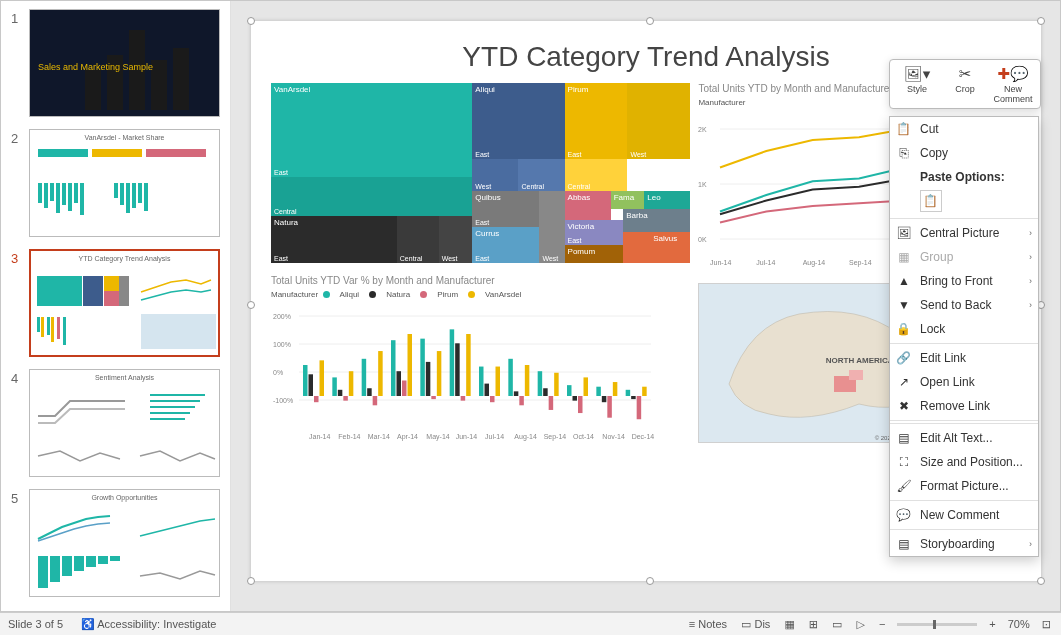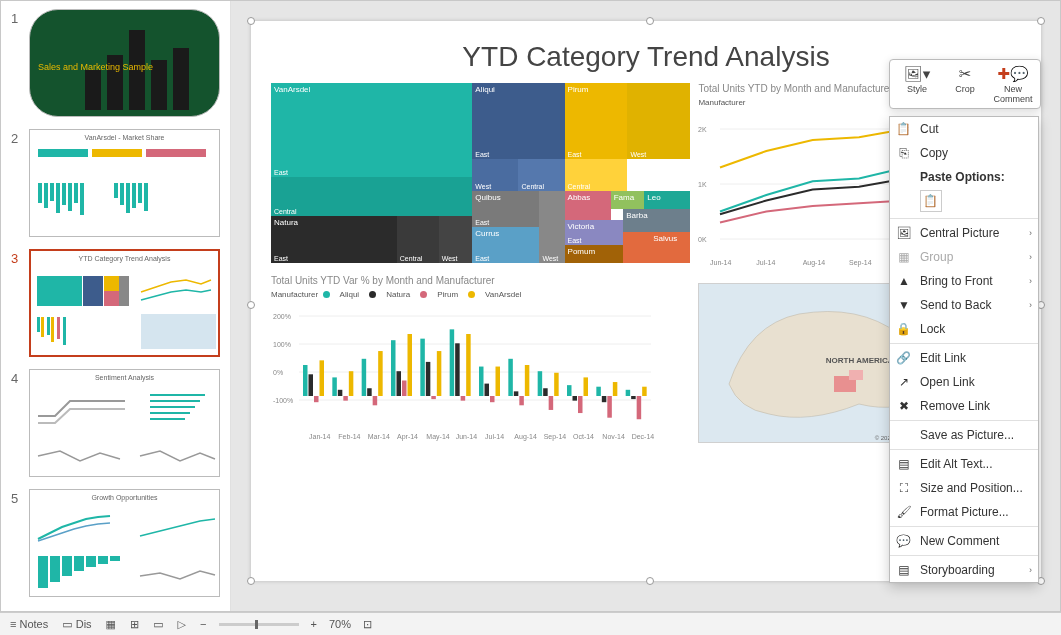--- a/index.html
+++ b/index.html
@@ -3,21 +3,21 @@
 <meta charset="utf-8">
 <style>
 * { margin:0; padding:0; box-sizing:border-box; font-family:"Segoe UI",Arial,sans-serif; }
 body { background:#f3f3f3; width:1061px; height:635px; overflow:hidden; position:relative; }
 .app { display:flex; height:612px; border:1px solid #c8c8c8; background:#fff; }
 .thumbs { width:230px; background:#fff; border-right:1px solid #e0e0e0; overflow-y:auto; padding:8px 10px; }
 .thumb-row { display:flex; margin-bottom:12px; }
 .thumb-num { width:18px; font-size:13px; color:#676767; padding-top:2px; }
 .thumb { flex:1; height:108px; border:1px solid #bbb; background:#fff; position:relative; overflow:hidden; }
 .thumb.sel { border:2px solid #c43e1c; }
-.thumb.t1 { background:#14532d;border-radius:29px; }
+.thumb.t1 { background:#0f172a; }
 .thumb.t1 .t1title { color:#e8b800; font-size:9px; position:absolute; left:8px; top:52px; }
 .thumb.t1 .bars { position:absolute; left:55px; top:10px; display:flex; gap:6px; align-items:flex-end; height:90px; }
 .thumb.t1 .bars span { width:16px; background:#1a1a1a; }
 .thumb-title { font-size:7px; color:#666; text-align:center; padding-top:4px; }
 .t-content { padding:2px 4px; }
 .canvas-wrap { flex:1; background:#e6e6e6; position:relative; overflow:hidden; }
 .slide { position:absolute; left:20px; top:20px; width:790px; height:560px; background:#fff; box-shadow:0 0 4px rgba(0,0,0,.2); padding:20px; }
 .slide-title { text-align:center; font-size:28px; color:#444; font-weight:400; margin-bottom:10px; }
 .chart-area { display:flex; gap:8px; }
 .c-left { flex:1.3; }
@@ -358,34 +358,37 @@
       <div class="ctx-item"><span class="ctx-ico">🖼</span><span>Central Picture</span><span class="ctx-arrow">›</span></div>
       <div class="ctx-item disabled"><span class="ctx-ico">▦</span><span>Group</span><span class="ctx-arrow">›</span></div>
       <div class="ctx-item"><span class="ctx-ico">▲</span><span>Bring to Front</span><span class="ctx-arrow">›</span></div>
       <div class="ctx-item"><span class="ctx-ico">▼</span><span>Send to Back</span><span class="ctx-arrow">›</span></div>
       <div class="ctx-item"><span class="ctx-ico">🔒</span><span>Lock</span></div>
       <div class="ctx-sep"></div>
       <div class="ctx-item"><span class="ctx-ico">🔗</span><span>Edit Link</span></div>
       <div class="ctx-item"><span class="ctx-ico">↗</span><span>Open Link</span></div>
       <div class="ctx-item"><span class="ctx-ico">✖</span><span>Remove Link</span></div>
       <div class="ctx-sep"></div>
-      <div class="ctx-item"><span>Save as Picture...</span></div>
       <div class="ctx-sep"></div>
       <div class="ctx-item"><span class="ctx-ico">▤</span><span>Edit Alt Text...</span></div>
       <div class="ctx-item"><span class="ctx-ico">⛶</span><span>Size and Position...</span></div>
       <div class="ctx-item"><span class="ctx-ico">🖌</span><span>Format Picture...</span></div>
       <div class="ctx-sep"></div>
       <div class="ctx-item"><span class="ctx-ico">💬</span><span>New Comment</span></div>
       <div class="ctx-sep"></div>
       <div class="ctx-item"><span class="ctx-ico">▤</span><span>Storyboarding</span><span class="ctx-arrow">›</span></div>
     </div>
   </div>
 </div>
 
 <div class="statusbar">
+  <div class="sb-left">
+    <span>Slide 3 of 5</span>
+    <span><span>♿</span> <span>Accessibility: Investigate</span></span>
+  </div>
   <div class="sb-right">
     <span class="sb-btn">≡ <span>Notes</span></span>
     <span class="sb-btn">▭ <span>Dis</span></span>
     <span class="sb-btn">▦</span>
     <span class="sb-btn">⊞</span>
     <span class="sb-btn">▭</span>
     <span class="sb-btn">▷</span>
     <span class="sb-btn">−</span>
     <div class="zoom-slider"></div>
     <span class="sb-btn">+</span>

